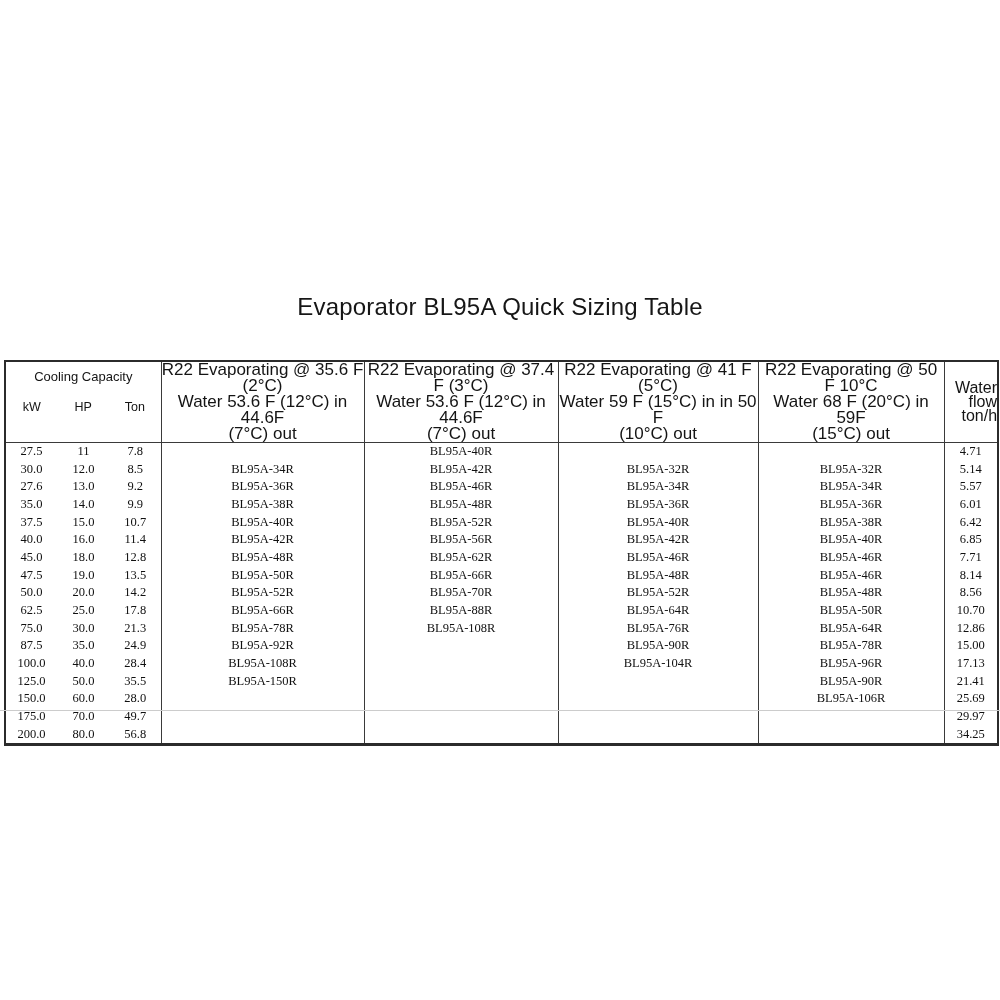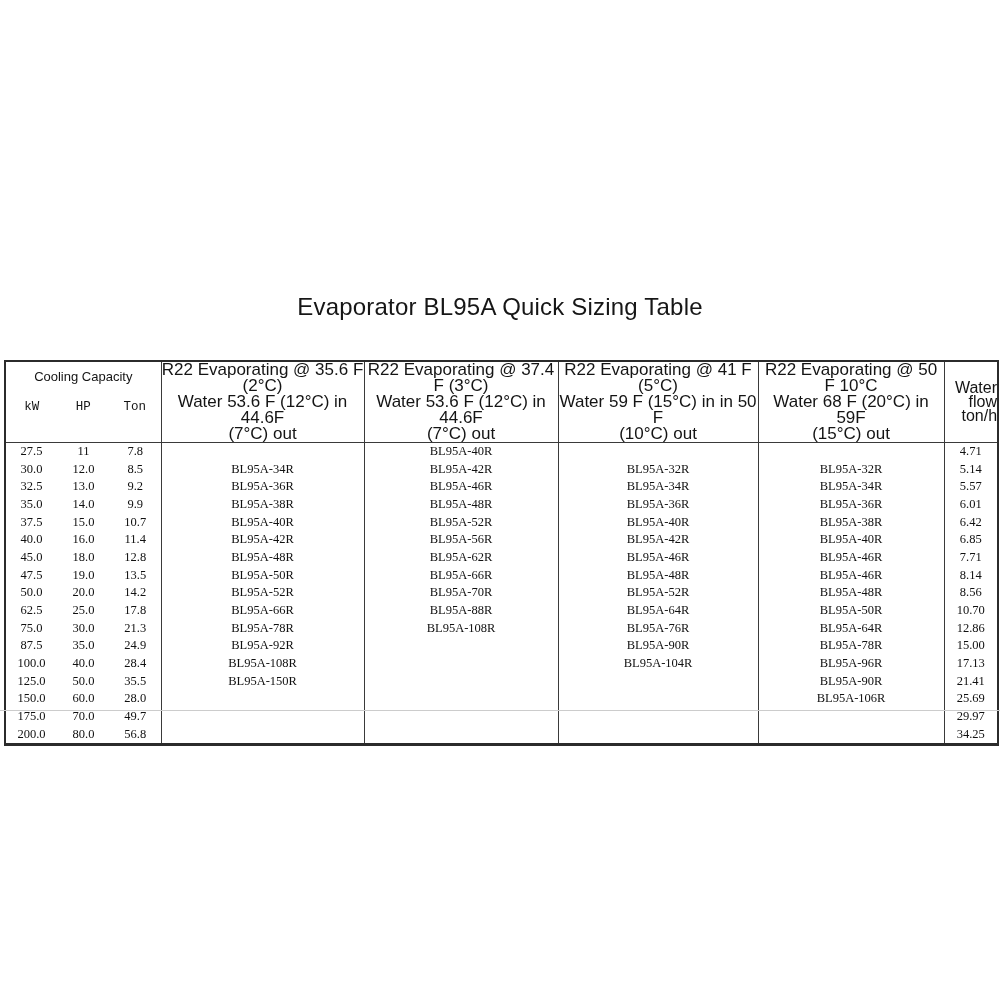--- a/index.html
+++ b/index.html
@@ -8,21 +8,21 @@
   #title{position:absolute;top:293px;left:0;width:100%;text-align:center;
          font-size:24px;font-weight:400;letter-spacing:.2px;color:#161616;}
   #sizing-table{position:absolute;left:4px;top:328px;width:993px;
          border-collapse:collapse;table-layout:fixed;
          border:2px solid #2b2b2b;border-bottom-width:3px;margin-top:32px;}
   #sizing-table th,#sizing-table td{padding:0;margin:0;}
   thead th{border:1px solid #3a3a3a;vertical-align:middle;font-weight:400;}
   th.cool-head{vertical-align:top;}
   .cool-wrap{display:flex;flex-direction:column;justify-content:space-between;height:55px;}
   .cool-label{font-size:13px;padding-top:7px;text-align:center;}
-  .units-row{display:flex;font-family:Liberation Mono, monospace;font-size:12.5px;padding-bottom:3px;}
+  .units-row{display:flex;font-family:Liberation Sans, sans-serif;font-size:12.5px;padding-bottom:3px;}
   .units-row span{flex:1;text-align:center;}
   th.cond{font-size:17px;line-height:16px;white-space:pre-line;text-align:center;height:57px;}
   th.flow-head{font-size:16px;line-height:14px;white-space:pre-line;text-align:right;}
   tbody td{font-family:"Liberation Serif",serif;font-size:12.5px;height:17.66px;
            line-height:17.66px;text-align:center;vertical-align:middle;color:#101010;
            overflow:hidden;white-space:nowrap;}
   td.b-right{border-right:1px solid #3a3a3a;}
   #under-line{position:absolute;top:710px;left:0;width:1000px;height:1px;background:#cccccc;}
 </style>
 </head>
@@ -89,21 +89,21 @@
     <td>12.0</td>
     <td class="b-right">8.5</td>
     <td class="b-right">BL95A-34R</td>
     <td class="b-right">BL95A-42R</td>
     <td class="b-right">BL95A-32R</td>
     <td class="b-right">BL95A-32R</td>
     <td>5.14</td>
   </tr>
 
   <tr>
-    <td>32.5</td>
+    <td>27.6</td>
     <td>13.0</td>
     <td class="b-right">9.2</td>
     <td class="b-right">BL95A-36R</td>
     <td class="b-right">BL95A-46R</td>
     <td class="b-right">BL95A-34R</td>
     <td class="b-right">BL95A-34R</td>
     <td>5.57</td>
   </tr>
 
   <tr>

